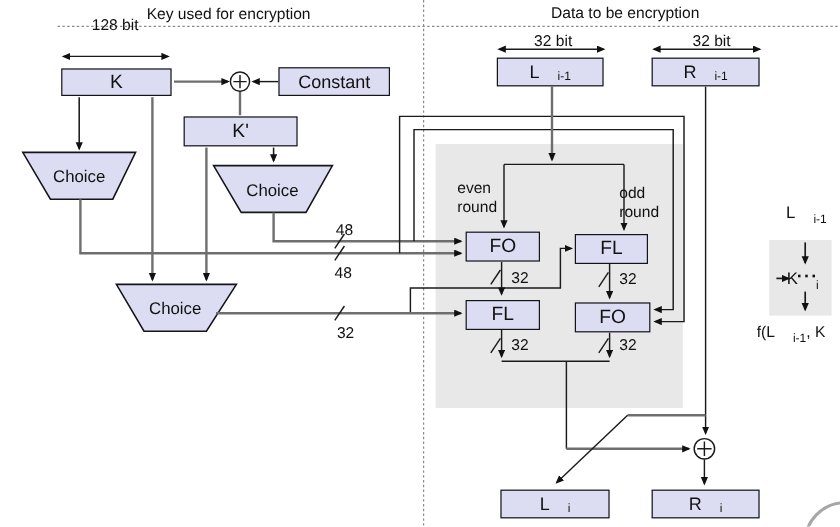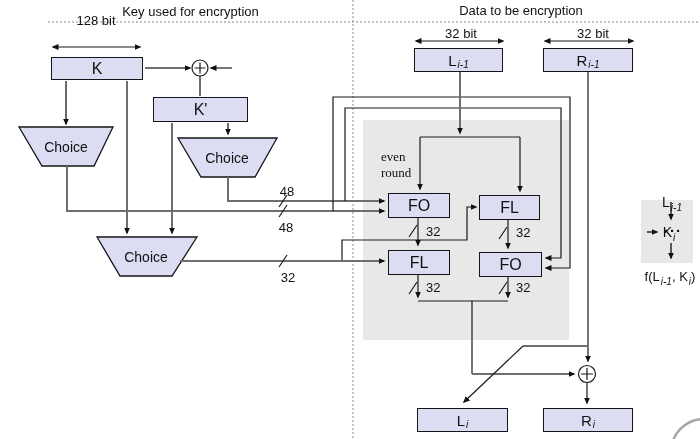--- a/index.html
+++ b/index.html
@@ -5,21 +5,21 @@
   html,body{margin:0;padding:0;}
   body{font-family:"Liberation Sans","DejaVu Sans",sans-serif;background:#ffffff;}
   #canvas{position:relative;width:700px;height:439px;background:#ffffff;overflow:hidden;}
   .panel{position:absolute;background:#e8e8e8;}
   svg.wires{position:absolute;left:0;top:0;z-index:2;}
   .lbl{position:absolute;z-index:3;color:#111;line-height:14px;}
   .lbl.center{text-align:center;}
   .box{position:absolute;z-index:3;background:#dcdcf3;border:1.4px solid #14141a;
        display:flex;align-items:center;justify-content:center;color:#111;
        box-sizing:border-box;font-size:16px;}
-  .sub{font-size:10px;position:relative;top:4px;margin-left:1px;font-style:italic;}
+  .sub{font-size:10px;position:relative;top:4px;margin-left:15px;}
   .small{font-size:13px;}
   .mid{font-size:14px;}
   .b15{font-size:15px;}
   .dots{font-weight:bold;font-size:15px;letter-spacing:1px;}
 </style>
 </head>
 <body>
 
 <div id="canvas">
 
@@ -98,20 +98,21 @@
     <path d="M671,243 V258" stroke="#1a1a1a" stroke-width="1.4" marker-end="url(#ah)" fill="none"></path>
 
     <circle cx="704" cy="452" r="33" fill="none" stroke="#a6a6a6" stroke-width="2.5"></circle>
   </svg>
 
   <div class="lbl center small" style="left:103px;top:5px;width:175px;text-align:center;">Key used for encryption</div>
   <div class="lbl center small" style="left:436px;top:4px;width:170px;">Data to be encryption</div>
 
   <div class="lbl center small" style="left:66px;top:14px;width:60px;">128 bit</div>
   <div class="box" style="left:51px;top:57px;width:92px;height:23px;">K</div>
+  <div class="box b15" style="left:232px;top:56px;width:93px;height:24px;">Constant</div>
   <div class="box" style="left:153px;top:97px;width:95px;height:25px;">K'</div>
 
   <div class="lbl center mid" style="left:31px;top:140px;width:70px;">Choice</div>
   <div class="lbl center mid" style="left:192px;top:151px;width:70px;">Choice</div>
   <div class="lbl center mid" style="left:111px;top:250px;width:70px;">Choice</div>
 
   <div class="lbl center small" style="left:272px;top:185px;width:30px;">48</div>
   <div class="lbl center small" style="left:271px;top:221px;width:30px;">48</div>
   <div class="lbl center small" style="left:273px;top:271px;width:30px;">32</div>
 
@@ -120,42 +121,43 @@
 
   <div class="box b15" style="left:414px;top:48px;width:89px;height:24px;">
     <span>L</span>
       <span class="sub">i-1</span>
   </div>
   <div class="box b15" style="left:543px;top:48px;width:90px;height:24px;">
     <span>R</span>
       <span class="sub">i-1</span>
   </div>
 
-  <div class="lbl small" style="left:381px;top:149px;width:46px;line-height:16px;font-family:Liberation Serif, serif;">even round</div>
+  <div class="lbl small" style="left:381px;top:149px;width:46px;line-height:16px;">even round</div>
+  <div class="lbl small" style="left:516px;top:153px;width:46px;line-height:16px;">odd round</div>
 
   <div class="box" style="left:388px;top:193px;width:62px;height:25px;">FO</div>
   <div class="box" style="left:479px;top:195px;width:61px;height:25px;">FL</div>
   <div class="box" style="left:388px;top:250px;width:62px;height:25px;">FL</div>
   <div class="box" style="left:479px;top:252px;width:63px;height:25px;">FO</div>
 
   <div class="lbl small" style="left:426px;top:225px;width:24px;">32</div>
   <div class="lbl small" style="left:516px;top:226px;width:24px;">32</div>
   <div class="lbl small" style="left:426px;top:281px;width:24px;">32</div>
   <div class="lbl small" style="left:516px;top:281px;width:24px;">32</div>
 
   <div class="box b15" style="left:417px;top:408px;width:91px;height:24px;">
     <span>L</span>
       <span class="sub">i</span>
   </div>
   <div class="box b15" style="left:543px;top:408px;width:90px;height:24px;">
     <span>R</span>
       <span class="sub">i</span>
   </div>
 
-  <div class="lbl center mid" style="left:646px;top:195px;width:52px;">
+  <div class="lbl center mid" style="left:646px;top:170px;width:52px;">
     <span>L</span><span class="sub">i-1</span>
   </div>
   <div class="lbl center mid" style="left:655px;top:225px;width:28px;">
     <span>K</span><span class="sub">i</span>
   </div>
   <div class="lbl center dots" style="left:659px;top:224px;width:28px;">···</div>
   <div class="lbl center small" style="left:629px;top:270px;width:82px;">
     <span>f(L</span><span class="sub">i-1</span><span>, K</span><span class="sub">i</span><span>)</span>
   </div>
 

